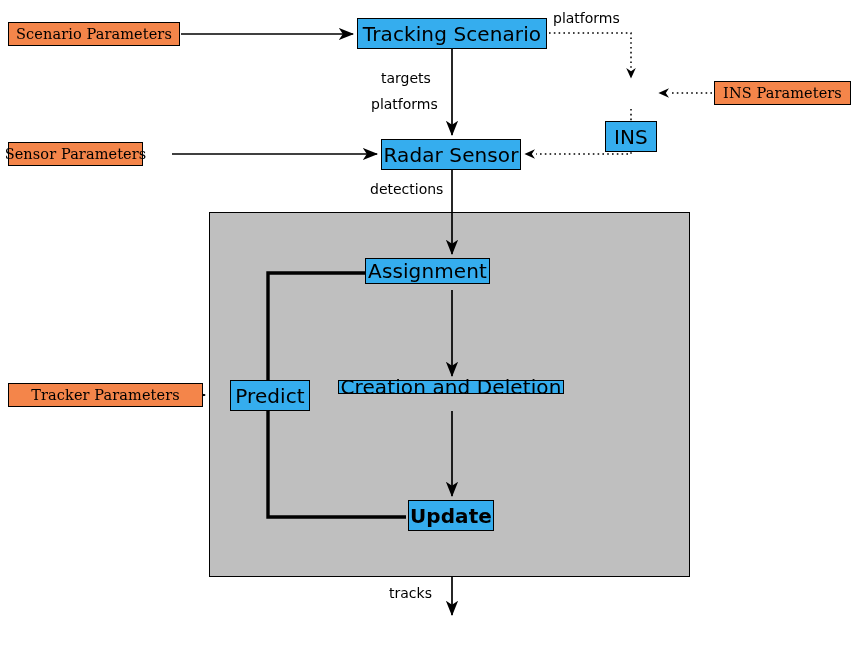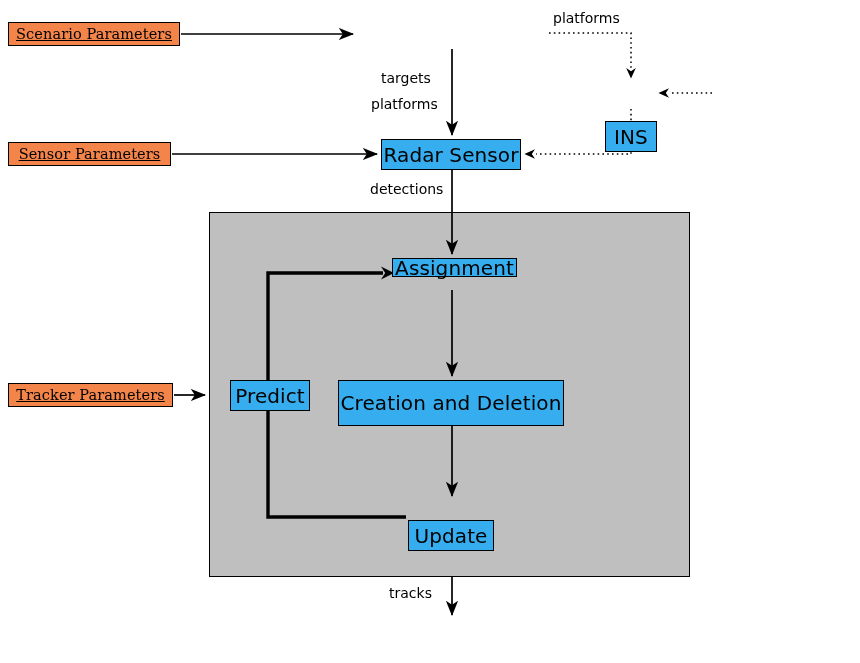--- a/index.html
+++ b/index.html
@@ -43,21 +43,20 @@
     background: #35ADEE;
     font-family: "DejaVu Sans", sans-serif;
     font-size: 20px;
     letter-spacing: 0.1px;
   }
   .node.orange {
     background: #F4854A;
     font-family: "DejaVu Serif", serif;
     font-size: 14.5px;
     letter-spacing: 0.1px;
-    text-decoration: underline;
   }
   .tracker-box {
     position: absolute;
     box-sizing: border-box;
     background: #BFBFBF;
     border: 1.8px solid #000000;
     z-index: 2;
   }
   .edge-label {
     position: absolute;
@@ -155,51 +154,57 @@
     <g>
       <polyline points="406,517 268,517 268,273 383,273" fill="none" stroke="#000000" stroke-width="3.4" stroke-linecap="butt" stroke-linejoin="miter"></polyline>
       <path d="M381,266.6 L394,273 L381,279.4 L385.2,273 Z" fill="#000000"></path>
     </g>
   </svg>
 
   <div class="node orange" style="left:8px; top:22px; width:172px; height:24px;">
     <span>Scenario Parameters</span>
   </div>
 
+  <div class="node blue" style="left:357px; top:18px; width:190px; height:31px;">
+    <span>Tracking Scenario</span>
+  </div>
 
   <div class="node blue" style="left:605px; top:77px; width:52px; height:31px;margin-top:44px;">
     <span>INS</span>
   </div>
 
-
-  <div class="node orange" style="left:8px; top:142px; width:163px; height:24px;">
+  <div class="node orange" style="left:714px; top:81px; width:137px; height:24px;">
+    <span>INS Parameters</span>
+  </div>
+
+  <div class="node orange" style="left:8px; top:142px; width:135px; height:24px;">
     <span>Sensor Parameters</span>
   </div>
 
   <div class="node blue" style="left:381px; top:139px; width:140px; height:31px;">
     <span>Radar Sensor</span>
   </div>
 
-  <div class="node blue" style="left:392px; top:258px; width:125px; height:19px; z-index:6;">
+  <div class="node blue" style="left:365px; top:258px; width:125px; height:26px; z-index:6;">
     <span>Assignment</span>
   </div>
 
-  <div class="node orange" style="left:8px; top:383px; width:165px; height:24px;">
+  <div class="node orange" style="left:8px; top:383px; width:195px; height:24px;">
     <span>Tracker Parameters</span>
   </div>
 
   <div class="node blue" style="left:230px; top:380px; width:80px; height:31px; z-index:6;">
     <span>Predict</span>
   </div>
 
-  <div class="node blue" style="left:338px; top:380px; width:226px; height:46px; z-index:6;">
+  <div class="node blue" style="left:338px; top:380px; width:226px; height:14px; z-index:6;">
     <span>Creation and Deletion</span>
   </div>
 
-  <div class="node blue" style="left:408px; top:520px; width:86px; height:31px; z-index:6;">
+  <div class="node blue" style="left:408px; top:500px; width:86px; height:31px; z-index:6;font-weight:bold;">
     <span>Update</span>
   </div>
 
 
   <div class="edge-label" style="left:553px; top:10px;">platforms</div>
 
   <div class="edge-label" style="left:381px; top:70px;text-align:center;">targets</div>
 
   <div class="edge-label" style="left:371px; top:96px;">platforms</div>
 

